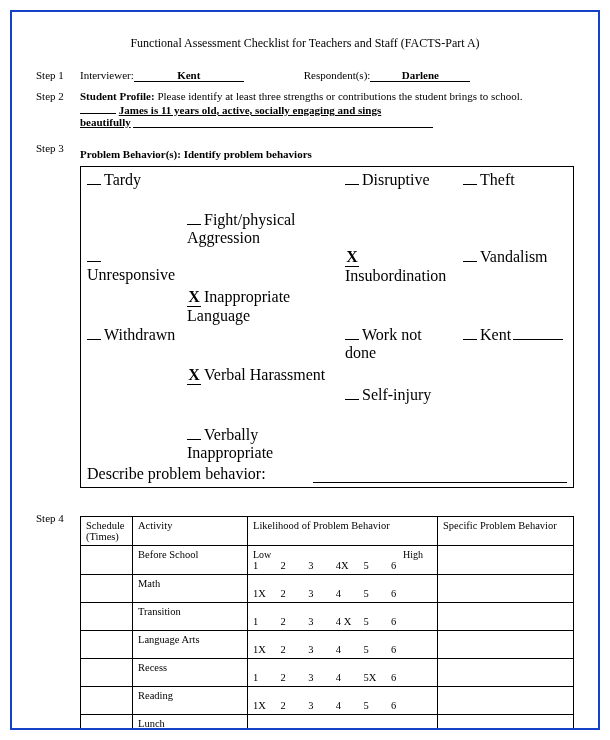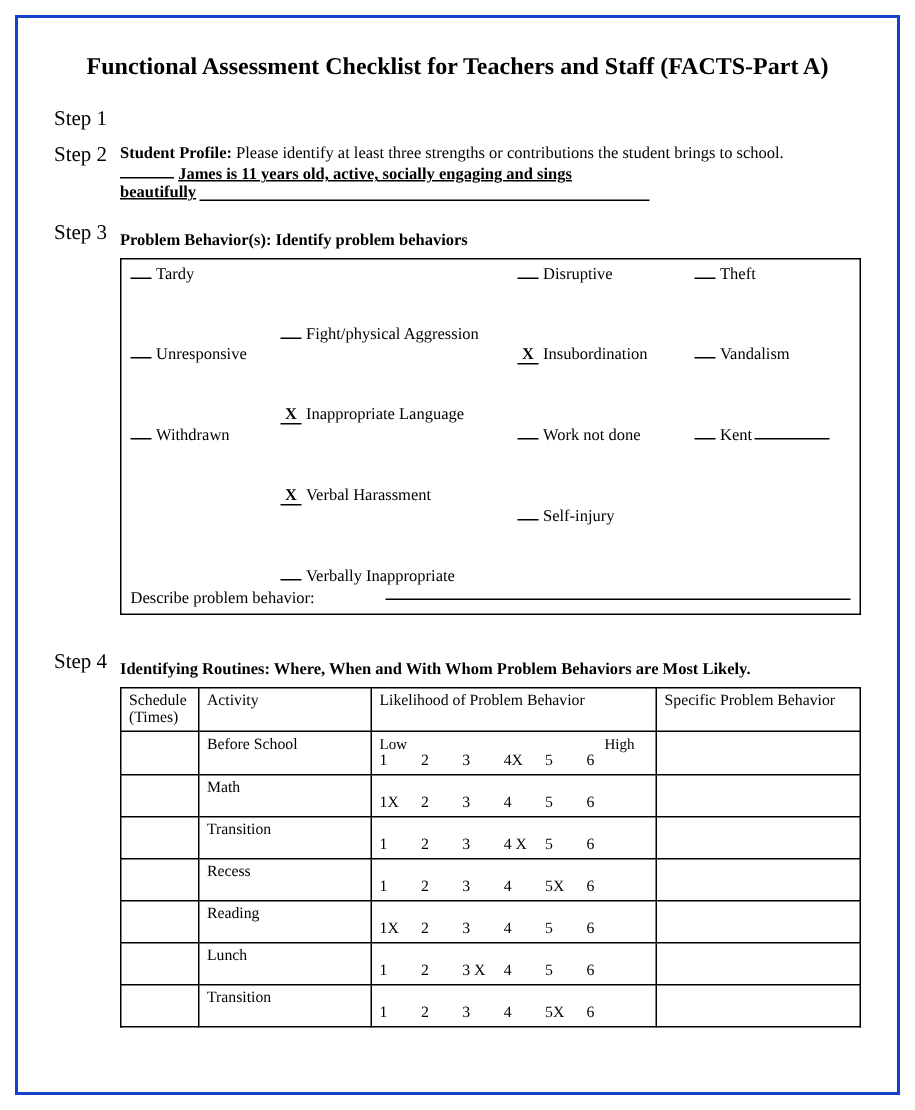--- a/index.html
+++ b/index.html
@@ -19,33 +19,33 @@
   }
   .frame {
     width: 100%;
     height: 100%;
     border: 2px solid #1540c8;
     padding: 24px 24px 10px 24px;
     overflow: hidden;
   }
   .title {
     text-align: center;
-    font-weight: bold;
-    font-size: 16px;
+    font-weight: normal;
+    font-size: 12px;
     margin-bottom: 16px;
   }
   .row {
     display: flex;
     align-items: flex-start;
     margin-bottom: 6px;
   }
   .stepcol {
     width: 44px;
     flex-shrink: 0;
-    font-size: 14px;
+    font-size: 11px;
     padding-top: 2px;
   }
   .content {
     flex: 1;
   }
   .fieldline {
     display: flex;
     flex-wrap: wrap;
     align-items: baseline;
     gap: 0;
@@ -70,42 +70,42 @@
     display: inline;
     text-align: right;
   }
   .sectionhead {
     font-weight: bold;
     margin: 8px 0 6px 0;
   }
   .behaviorbox {
     border: 1px solid #000;
     padding: 4px 6px 4px 6px;
-    font-size: 11px;
+    font-size: 16px;
   }
   .bh-row {
     display: flex;
     gap: 8px;
     margin-bottom: 1px;
   }
   .bh-col1 { width: 92px; }
   .bh-col2 { width: 150px; margin-top: 40px; }
   .bh-col3 { width: 110px; }
   .bh-col4 { flex: 1; }
   .chk {
     border-bottom: 1px solid #000;
     display: inline-block;
     width: 14px;
     text-align: center;
     font-weight: bold;
     margin-right: 3px;
   }
   .desc-line {
     display: flex;
-    align-items: center;
+    align-items: flex-end;
     margin-top: 3px;
     gap: 43px;
   }
   .desc-fill {
     flex: 1;
     border-bottom: 1px solid #000;
     margin-left: 4px;
   }
   table.routines {
     border-collapse: collapse;
@@ -143,20 +143,27 @@
 <body>
 
 <div class="outer">
 <div class="frame">
 
   <div class="title">Functional Assessment Checklist for Teachers and Staff (FACTS-Part A)</div>
 
   <div class="row">
     <div class="stepcol">Step 1</div>
     <div class="content">
+      <div class="fieldline" style="margin-top:2px">
+        <span class="label">Interviewer:</span>
+        <span class="uline" style="min-width:110px">Kent</span>
+        <span style="width:60px"></span>
+        <span class="label">Respondent(s):</span>
+        <span class="uline" style="min-width:100px">Darlene</span>
+      </div>
     </div>
   </div>
 
   <div class="row">
     <div class="stepcol">Step 2</div>
     <div class="content">
       <div class="profile">
         <span class="profile-lead">Student Profile:</span><span> Please identify at least three strengths or contributions the student brings to school.</span>
         <div style="margin-top:2px">
           <span style="border-bottom:1px solid #000;display:inline-block;width:36px"></span>
@@ -203,21 +210,20 @@
           <span>Describe problem behavior:</span>
           <span class="desc-fill"></span>
         </div>
       </div>
     </div>
   </div>
 
   <div class="row" style="margin-top:22px">
     <div class="stepcol">Step 4</div>
     <div class="content">
-      <div class="sectionhead">Identifying Routines: Where, When and With Whom Problem Behaviors are Most Likely.</div>
       <table class="routines">
         <thead>
           <tr>
             <th class="col-sched">Schedule (Times)</th>
             <th class="col-act">Activity</th>
             <th class="col-like">Likelihood of Problem Behavior</th>
             <th class="col-spec">Specific Problem Behavior</th>
           </tr>
         </thead>
         <tbody id="routines-body">
@@ -267,20 +273,36 @@
                     <span>3</span>
                     <span>4 X</span>
                     <span>5</span>
                     <span>6</span>
                   </div>
                 </td>
                 <td></td>
               </tr>
               <tr>
                 <td></td>
+                <td>Language Arts</td>
+                <td>
+                  <div style="height: 10px;"></div>
+                  <div class="scale">
+                    <span>1X</span>
+                    <span>2</span>
+                    <span>3</span>
+                    <span>4</span>
+                    <span>5</span>
+                    <span>6</span>
+                  </div>
+                </td>
+                <td></td>
+              </tr>
+              <tr>
+                <td></td>
                 <td>Recess</td>
                 <td>
                   <div style="height: 10px;"></div>
                   <div class="scale">
                     <span>1</span>
                     <span>2</span>
                     <span>3</span>
                     <span>4</span>
                     <span>5X</span>
                     <span>6</span>

